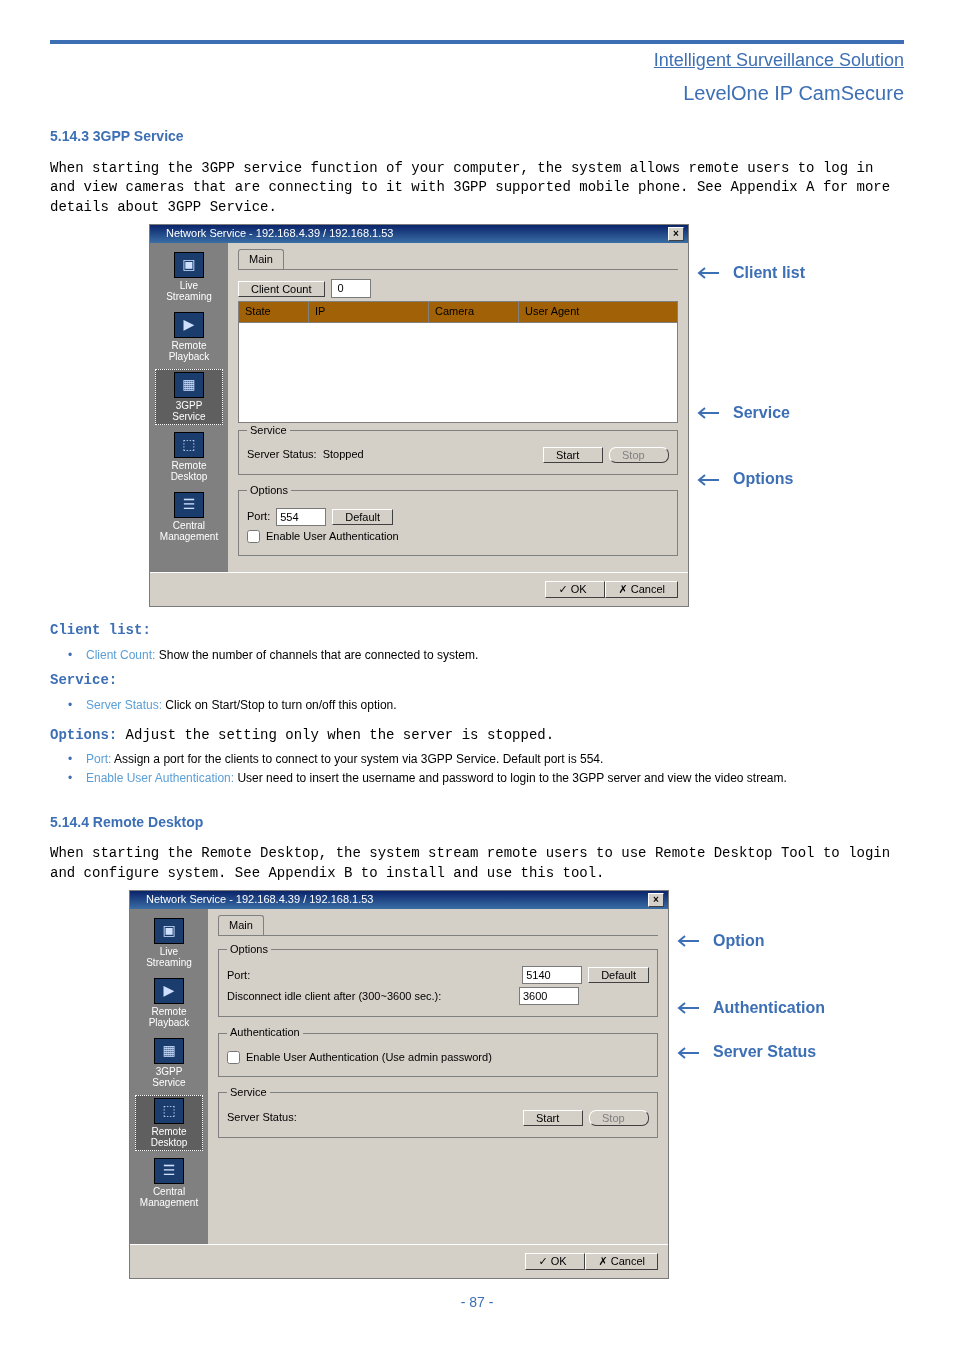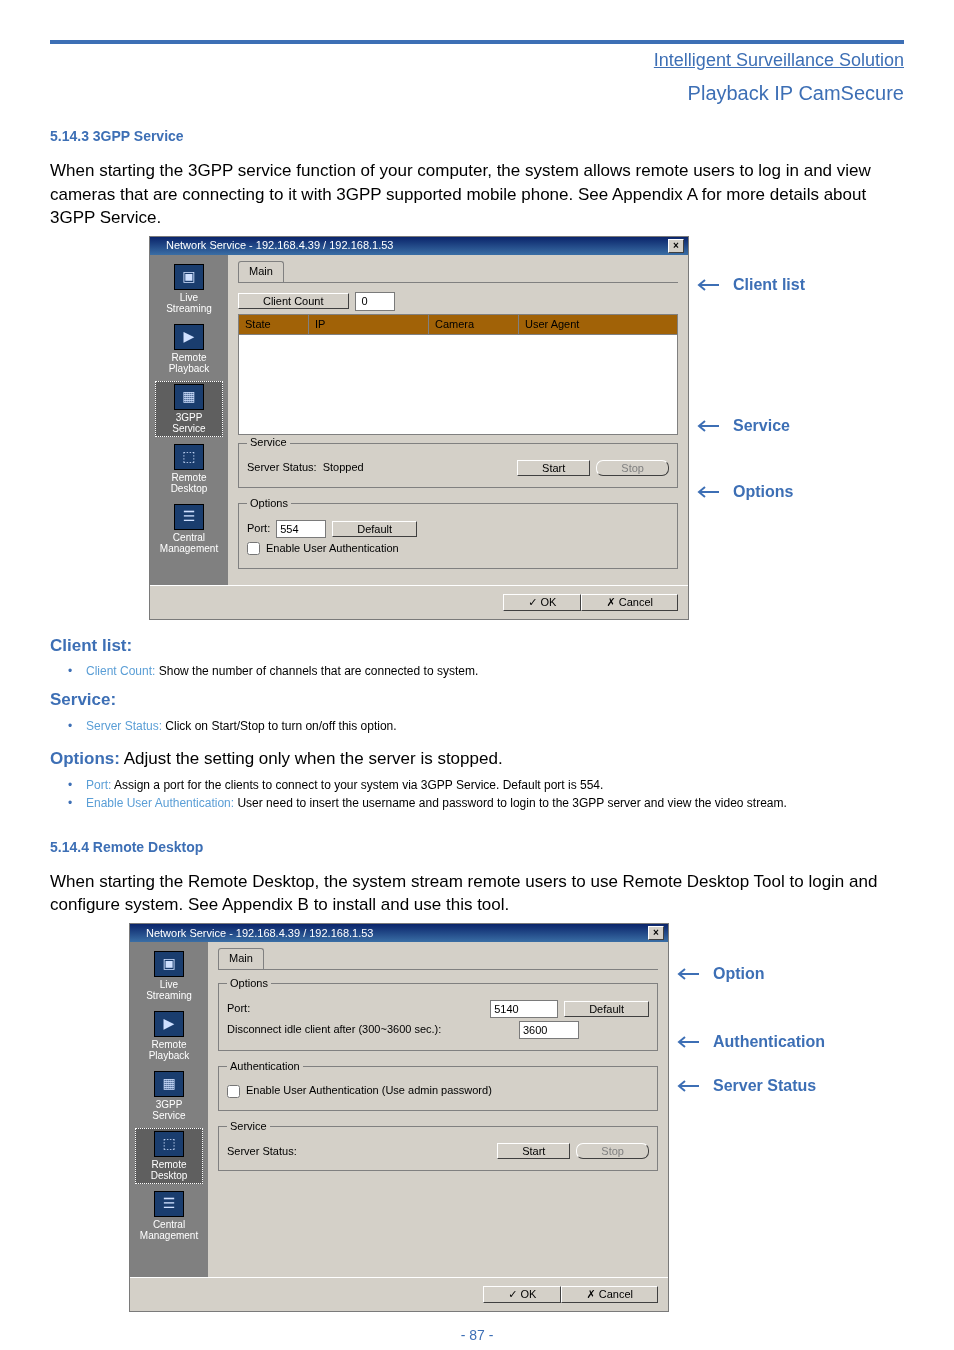--- a/index.html
+++ b/index.html
@@ -36,22 +36,23 @@
     font-size: 20px;
     margin-top: 4px;
   }
   .section-heading {
     color: #3d6fb5;
     font-weight: bold;
     font-size: 14px;
     margin: 14px 0 12px 0;
   }
   .body-text {
-    font-size: 17px;
+    font-size: 14px;
     margin-bottom: 6px;
+    font-family: Liberation Mono, monospace;
   }
   .def-label-blue { color: #3d6fb5; font-weight: bold; }
   .def-label-lightblue { color: #5a9ed6; }
   ul.bullets {
     list-style: none;
     padding-left: 18px;
     margin-bottom: 8px;
   }
   ul.bullets li {
     position: relative;
@@ -171,25 +172,25 @@
     padding: 6px 8px 8px 8px;
     margin-bottom: 8px;
   }
   fieldset.gb legend { font-size:11px; padding:0 3px; }
 
   .row { display:flex; align-items:center; gap:6px; margin:3px 0; }
   .btn {
     background:#d4d0c8;
     border:1px solid #fff;
     border-right-color:#404040; border-bottom-color:#404040;
-    padding: 1px 24px;
+    padding: 1px 12px;
     font-size:11px;
     font-family:inherit;
     min-width:60px;
-    text-align:center;
+    text-align:left;
   }
   .btn.dis { color:#808080;border-radius:7px; }
   .txtin {
     background:#fff; border:1px solid #7a7a7a;
     padding:1px 3px; font-size:11px; font-family:inherit;
     height:18px;
   }
   .listhdr {
     display:flex; background:#a16207;
     border:1px solid #808080;
@@ -214,21 +215,21 @@
     margin-top:0;
   }
 </style>
 </head>
 <body>
 
 <div class="page">
   <div class="header-rule"></div>
   <div class="header-lines">
     <div class="header-line1">Intelligent Surveillance Solution</div>
-    <div class="header-line2">Playback IP CamSecure</div>
+    <div class="header-line2">LevelOne IP CamSecure</div>
   </div>
 
   <div class="section-heading">5.14.3 3GPP Service</div>
   <p class="body-text">When starting the 3GPP service function of your computer, the system allows remote users to log in and view cameras that are connecting to it with 3GPP supported mobile phone. See Appendix A for more details about 3GPP Service.</p>
 
   <div class="shot-wrap">
     <div class="win">
       <div class="titlebar">
         <span class="ttext">Network Service - 192.168.4.39 / 192.168.1.53</span>
         <span class="xbtn">×</span>
@@ -384,21 +385,21 @@
         </div>
         <div class="content">
           <div class="tabrow">
               <div class="tab">Main</div>
             </div>
 
           <fieldset class="gb">
             <legend>Options</legend>
             <div class="row">
               <span style="flex:1">Port:</span>
-              <input class="txtin" style="width: 68px;" value="5140">
+              <input class="txtin" style="width: 60px;" value="5140">
               <button class="btn">Default</button>
             </div>
             <div class="row">
               <span style="flex:1">Disconnect idle client after (300~3600 sec.):</span>
               <input class="txtin" style="width: 60px;" value="3600">
               <span style="width:64px"></span>
             </div>
           </fieldset>
 
           <fieldset class="gb">

